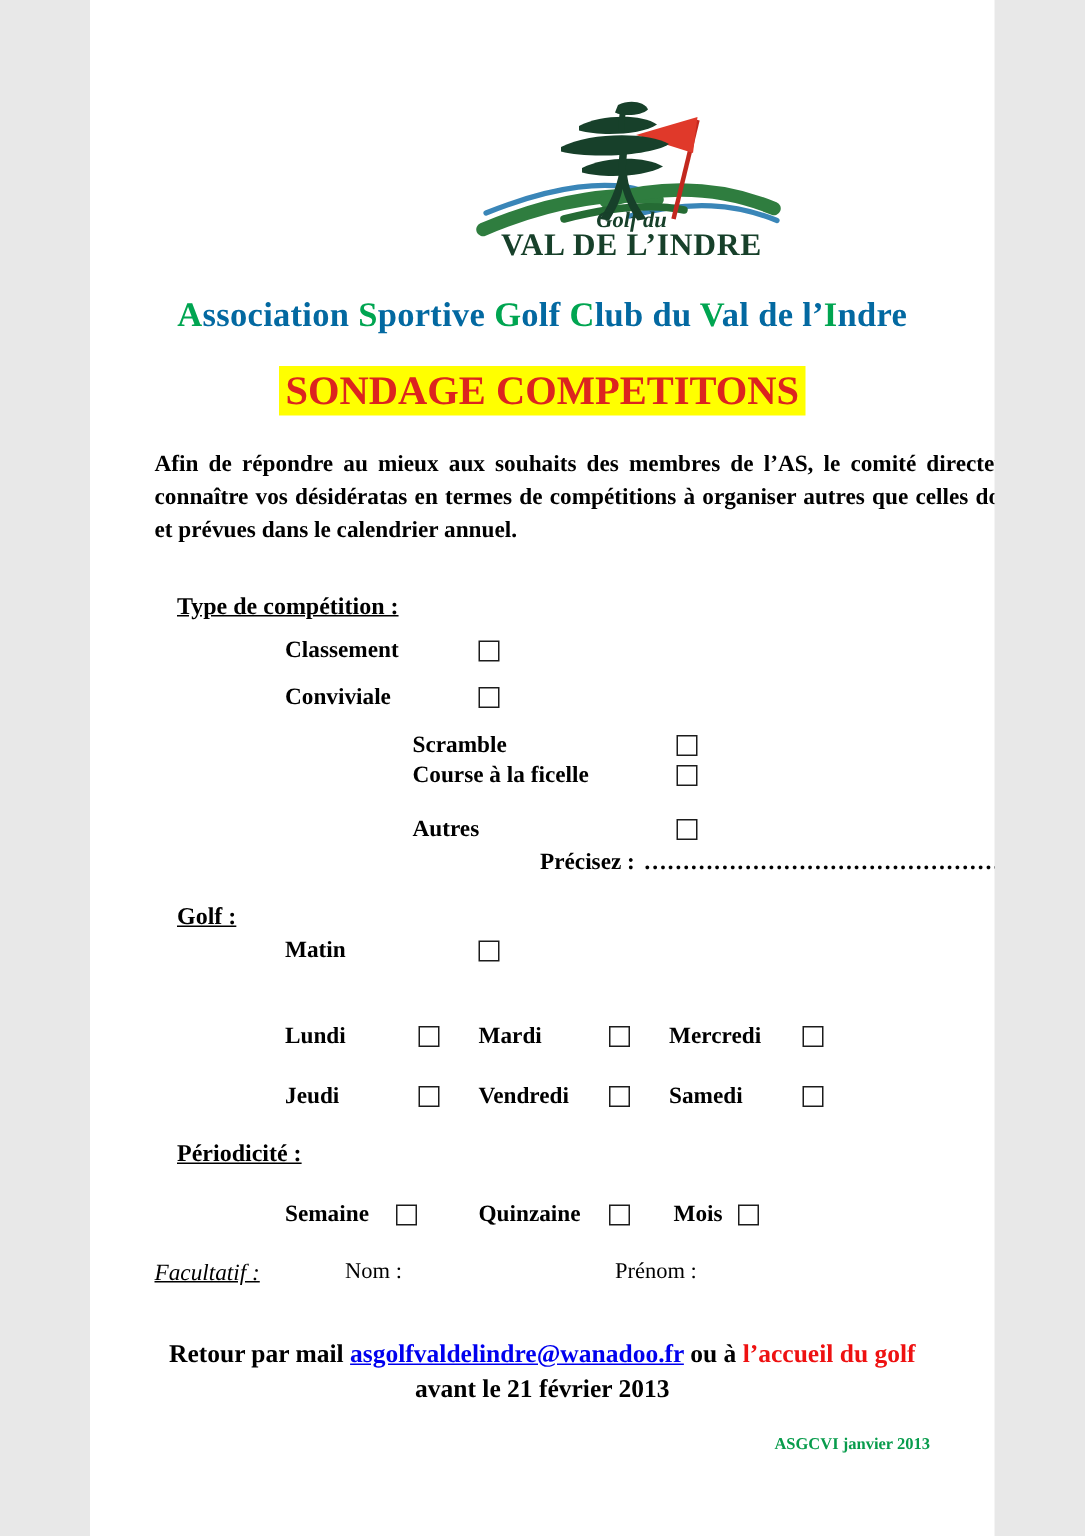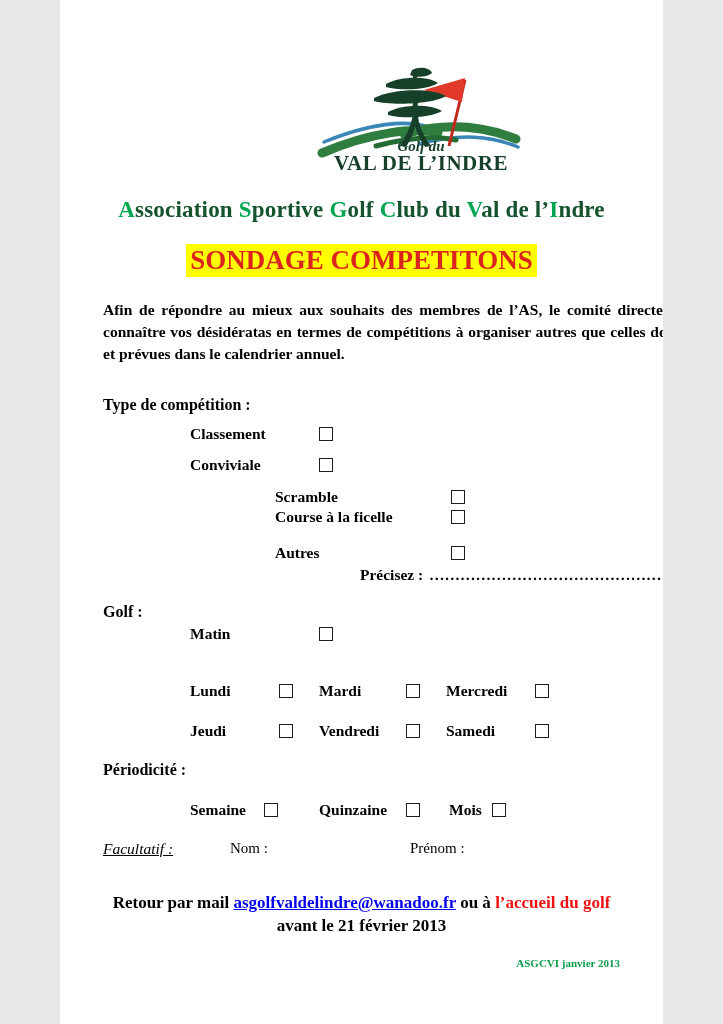--- a/index.html
+++ b/index.html
@@ -12,31 +12,31 @@
     color:#000;
     overflow:hidden;
     padding-left:16px;
   }
   
   .logo{position:absolute;left:256px;top:54px;width:210px;height:122px;}
   
   .title{position:absolute;top:197px;left:0;width:100%;text-align:center;
          font-size:23px;font-weight:bold;letter-spacing:.2px;}
   .title .cap{color:#00a551;}
-  .title .lt{color:#14532d;}
+  .title .lt{color:#0369a1;}
   
   .banner-wrap{position:absolute;top:244px;left:0;width:100%;text-align:center;}
   .banner{display:inline-block;background:#ffff00;color:#dc241f;
           font-size:27px;font-weight:bold;padding:1px 4px;}
   
   .intro{position:absolute;top:299px;left:43px;width:637px;
          font-size:15.5px;font-weight:bold;line-height:22px;text-align:justify;}
   
-  .sect{position:absolute;left:43px;font-size:16px;font-weight:bold;
-        }
+  .sect{position:absolute;left:58px;font-size:16px;font-weight:bold;
+        text-decoration:underline;}
   
   .row{position:absolute;left:0;width:100%;height:22px;}
   .lbl{position:absolute;font-size:15.5px;font-weight:bold;white-space:nowrap;}
   .plain{font-weight:normal;font-size:15px;}
   .cb{position:absolute;width:12px;height:12px;border:1.7px solid #1c1c1c;
       top:2px;background:#fff;box-sizing:content-box;}
   .dots{position:absolute;font-size:15.5px;font-weight:bold;white-space:nowrap;}
   .facultatif{font-style:italic;text-decoration:underline;font-weight:normal;
               font-size:15.5px;}
   

